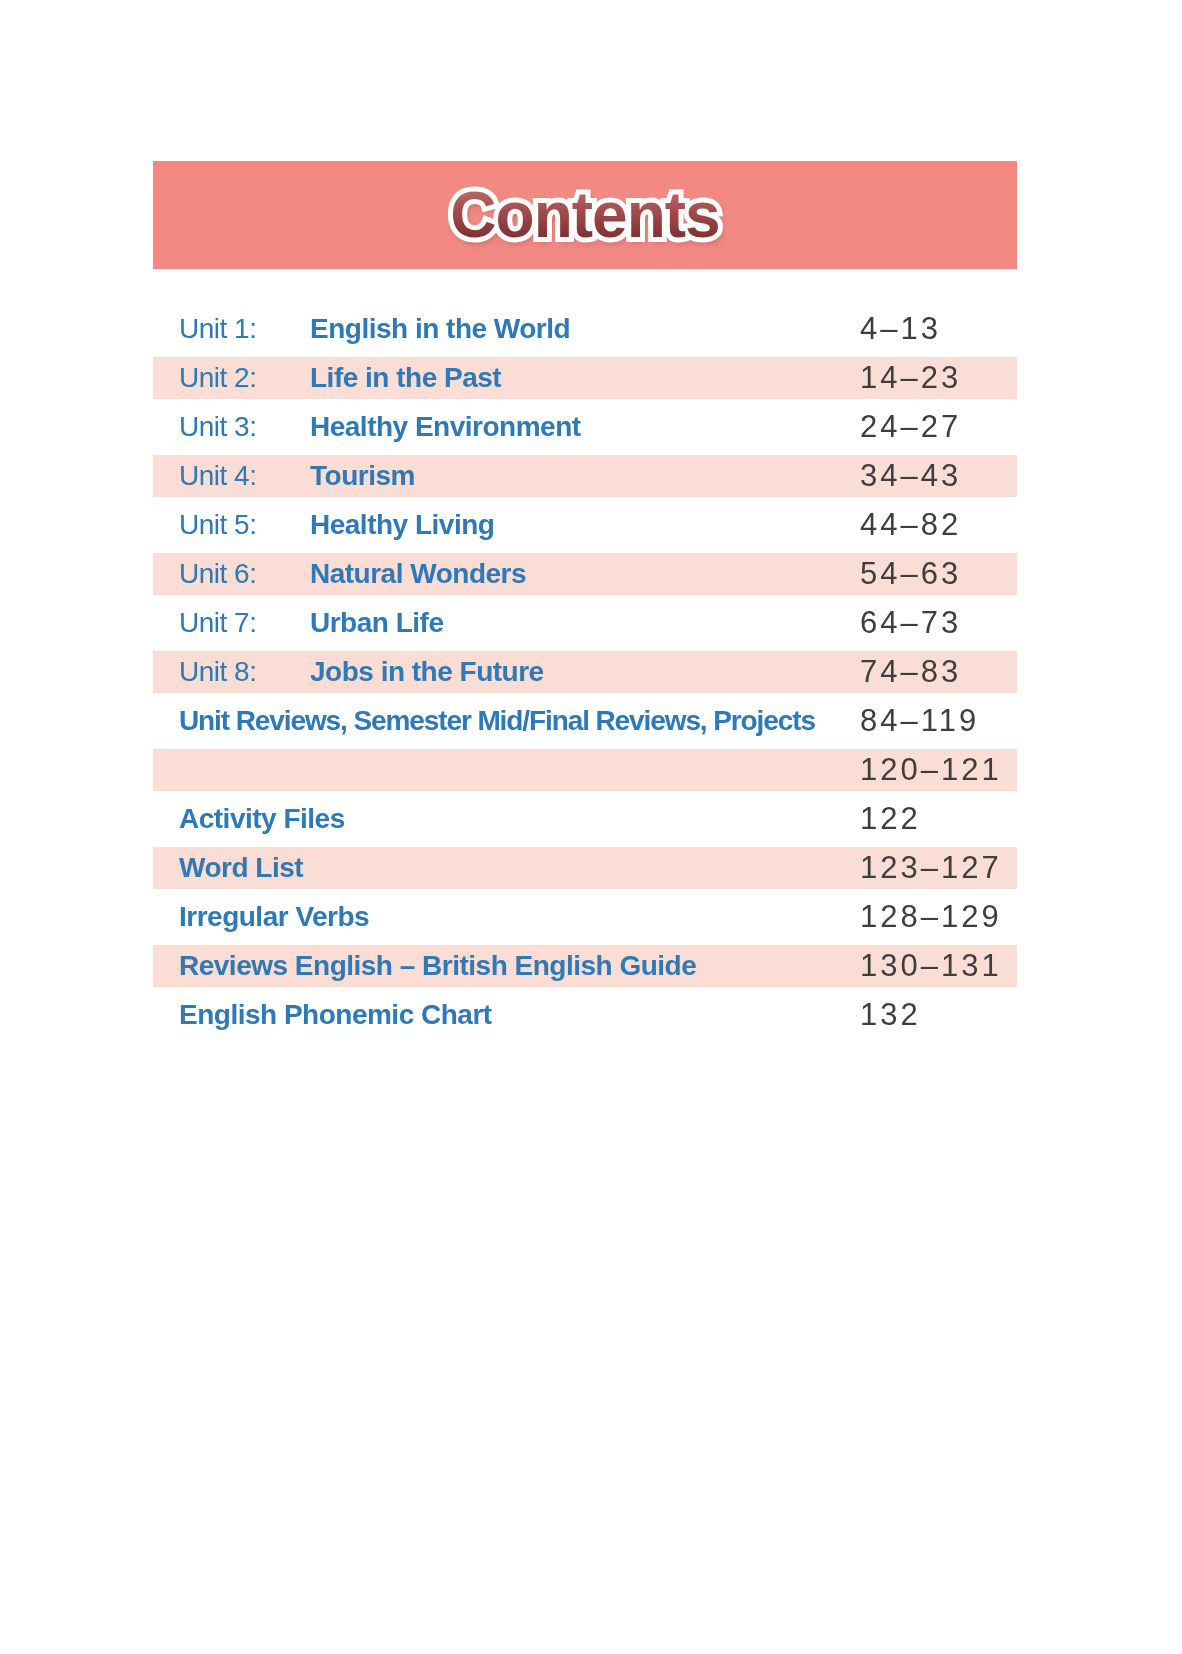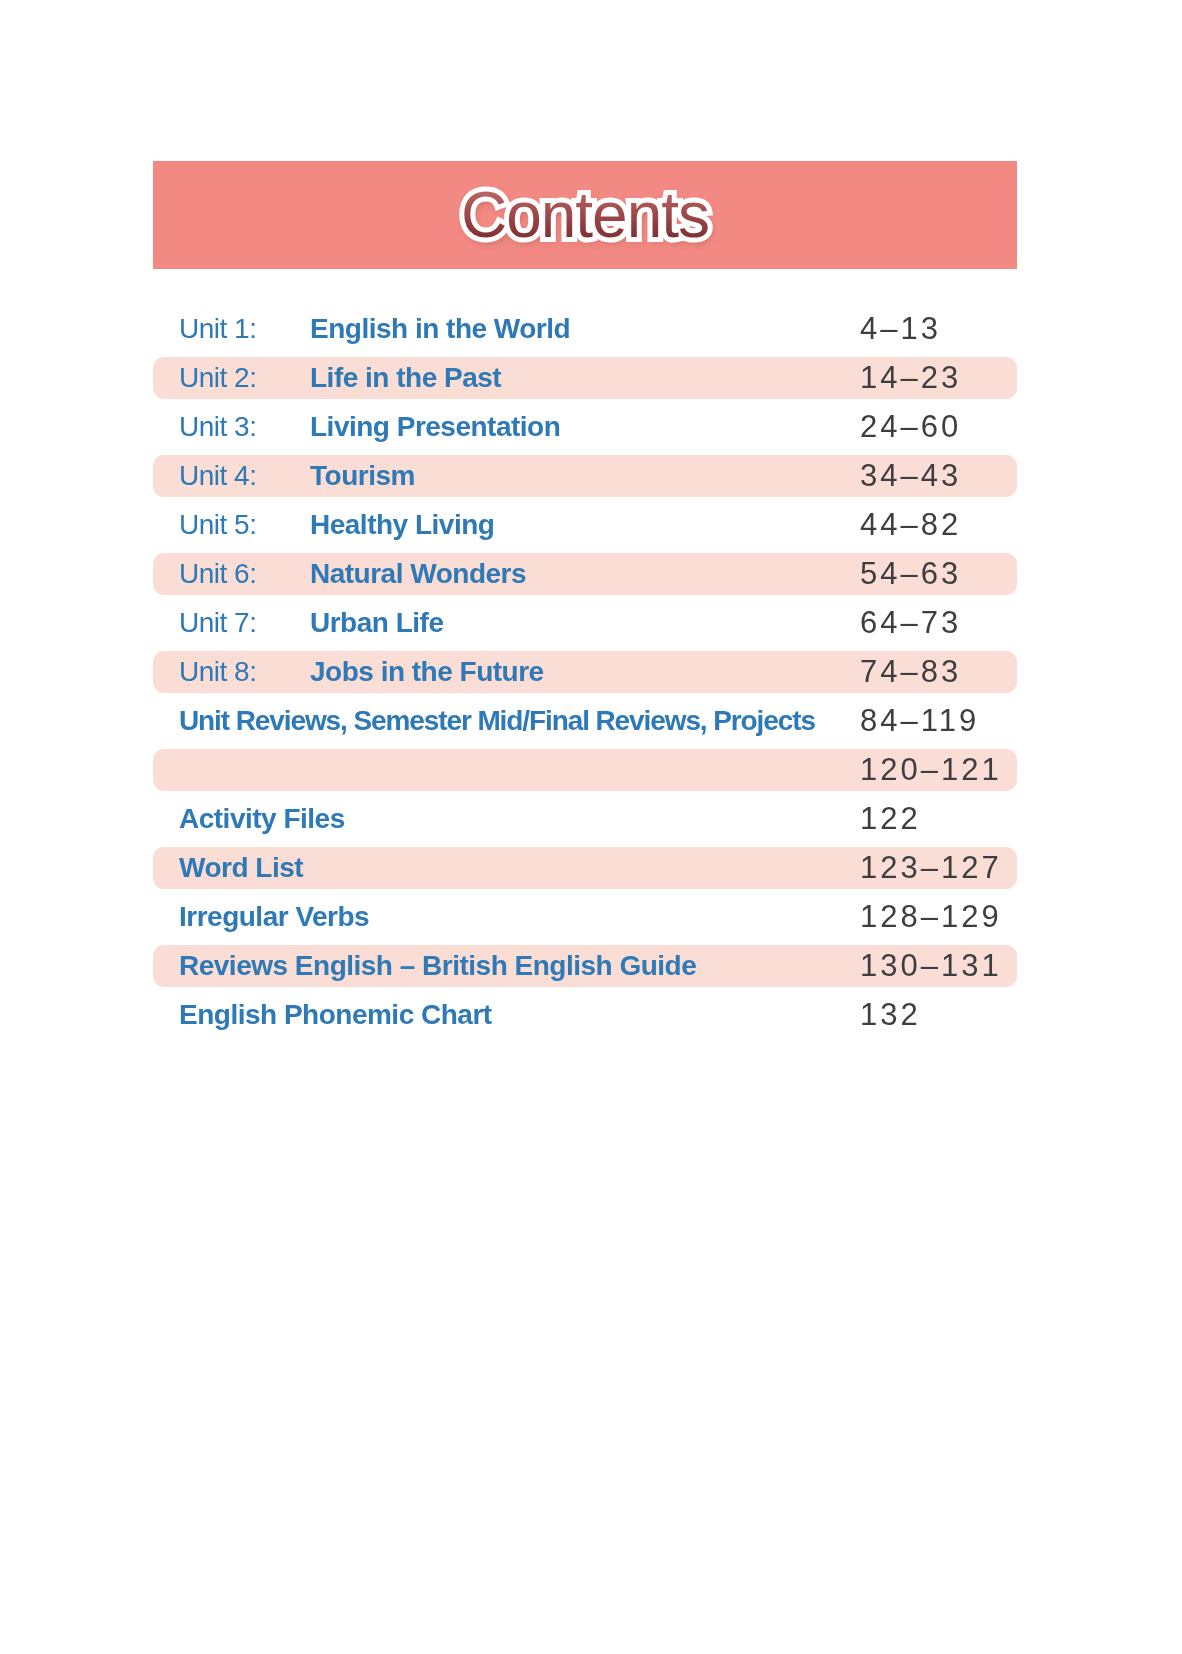--- a/index.html
+++ b/index.html
@@ -28,21 +28,21 @@
     align-items: center;
     justify-content: center;
   }
   .title-wrap {
     position: relative;
     line-height: 1;
   }
   .title-stroke,
   .title-fill {
     font-size: 64px;
-    font-weight: normal;
+    font-weight: bold;
     letter-spacing: -1px;
     line-height: 1;
     white-space: nowrap;
   }
   .title-stroke {
     position: absolute;
     left: 0;
     top: 0;
     color: #ffffff;
     -webkit-text-stroke: 10px #ffffff;
@@ -72,21 +72,20 @@
     position: relative;
     height: 42px;
     margin: 7px 0;
     display: flex;
     align-items: center;
     padding-left: 26px;
     box-sizing: border-box;
   }
   .row.shaded {
     background: var(--row-shade, #FADDD4);
-    border-radius: 11px;
   }
   .unit {
     flex: 0 0 131px;
     width: 131px;
     color: var(--entry-blue, #2E79B6);
     font-weight: normal;
     font-size: 28px;
     letter-spacing: -0.5px;
     white-space: nowrap;
   }
@@ -130,22 +129,22 @@
         <span class="rtitle">English in the World</span>
         <span class="pages">4–13</span>
       </div>
       <div class="row shaded">
         <span class="unit">Unit 2:</span>
         <span class="rtitle">Life in the Past</span>
         <span class="pages">14–23</span>
       </div>
       <div class="row">
         <span class="unit">Unit 3:</span>
-        <span class="rtitle">Living Presentation</span>
-        <span class="pages">24–60</span>
+        <span class="rtitle">Healthy Environment</span>
+        <span class="pages">24–27</span>
       </div>
       <div class="row shaded">
         <span class="unit">Unit 4:</span>
         <span class="rtitle">Tourism</span>
         <span class="pages">34–43</span>
       </div>
       <div class="row">
         <span class="unit">Unit 5:</span>
         <span class="rtitle">Healthy Living</span>
         <span class="pages">44–82</span>

